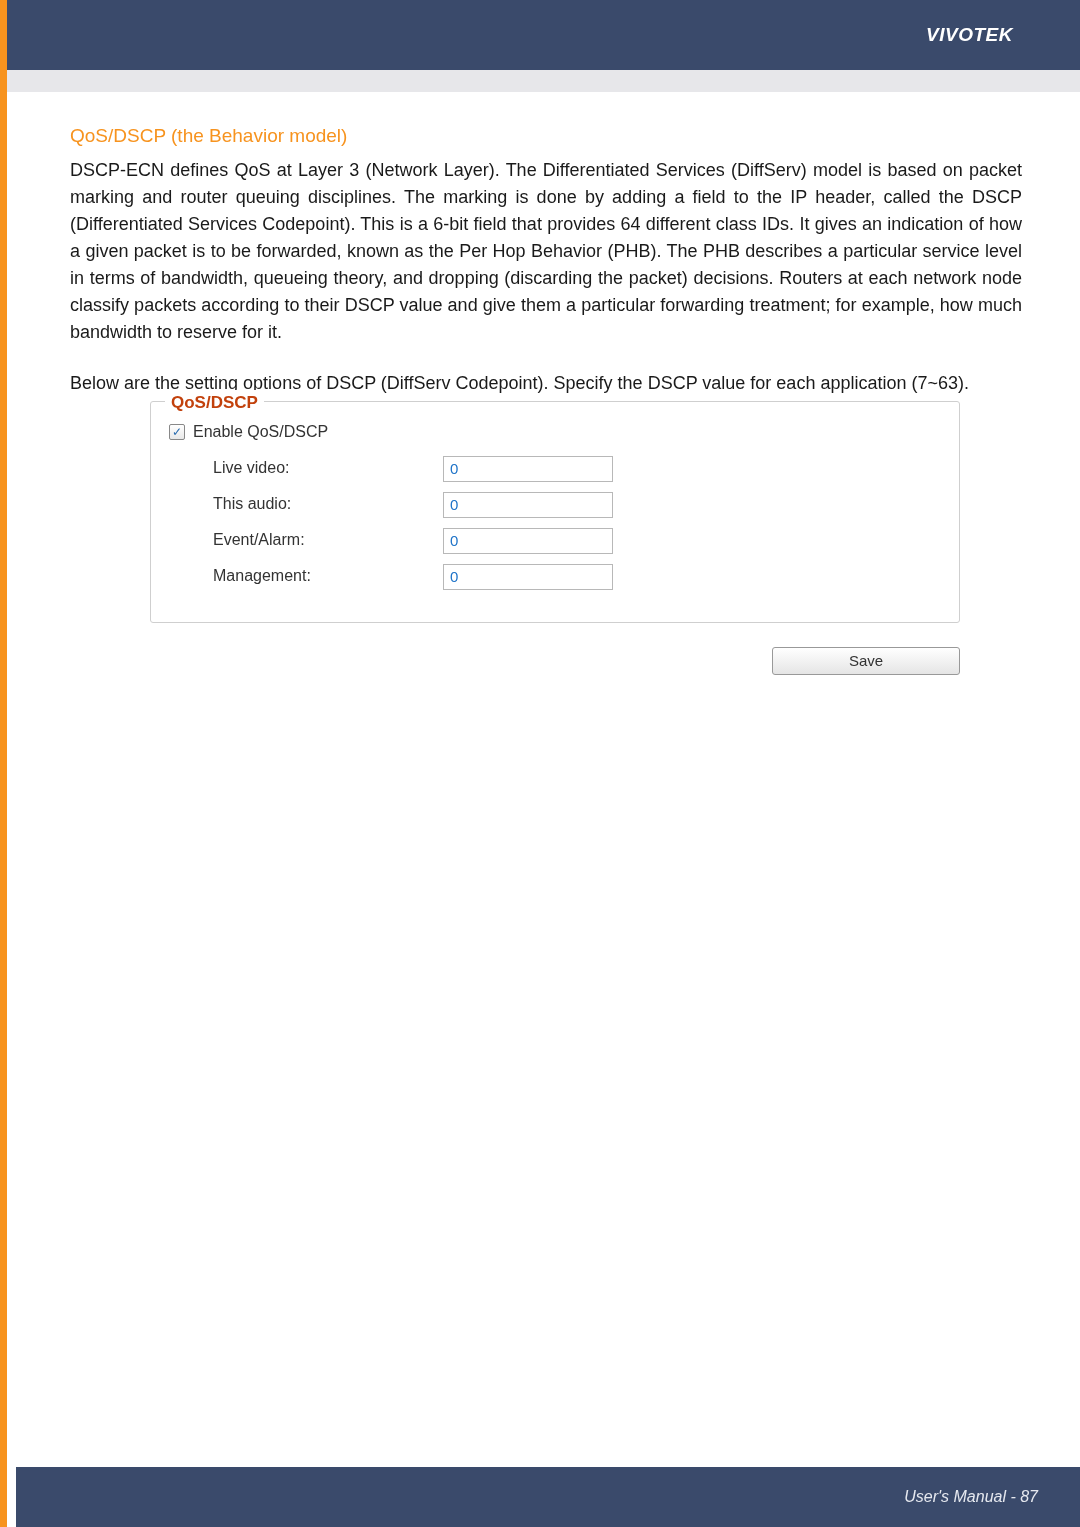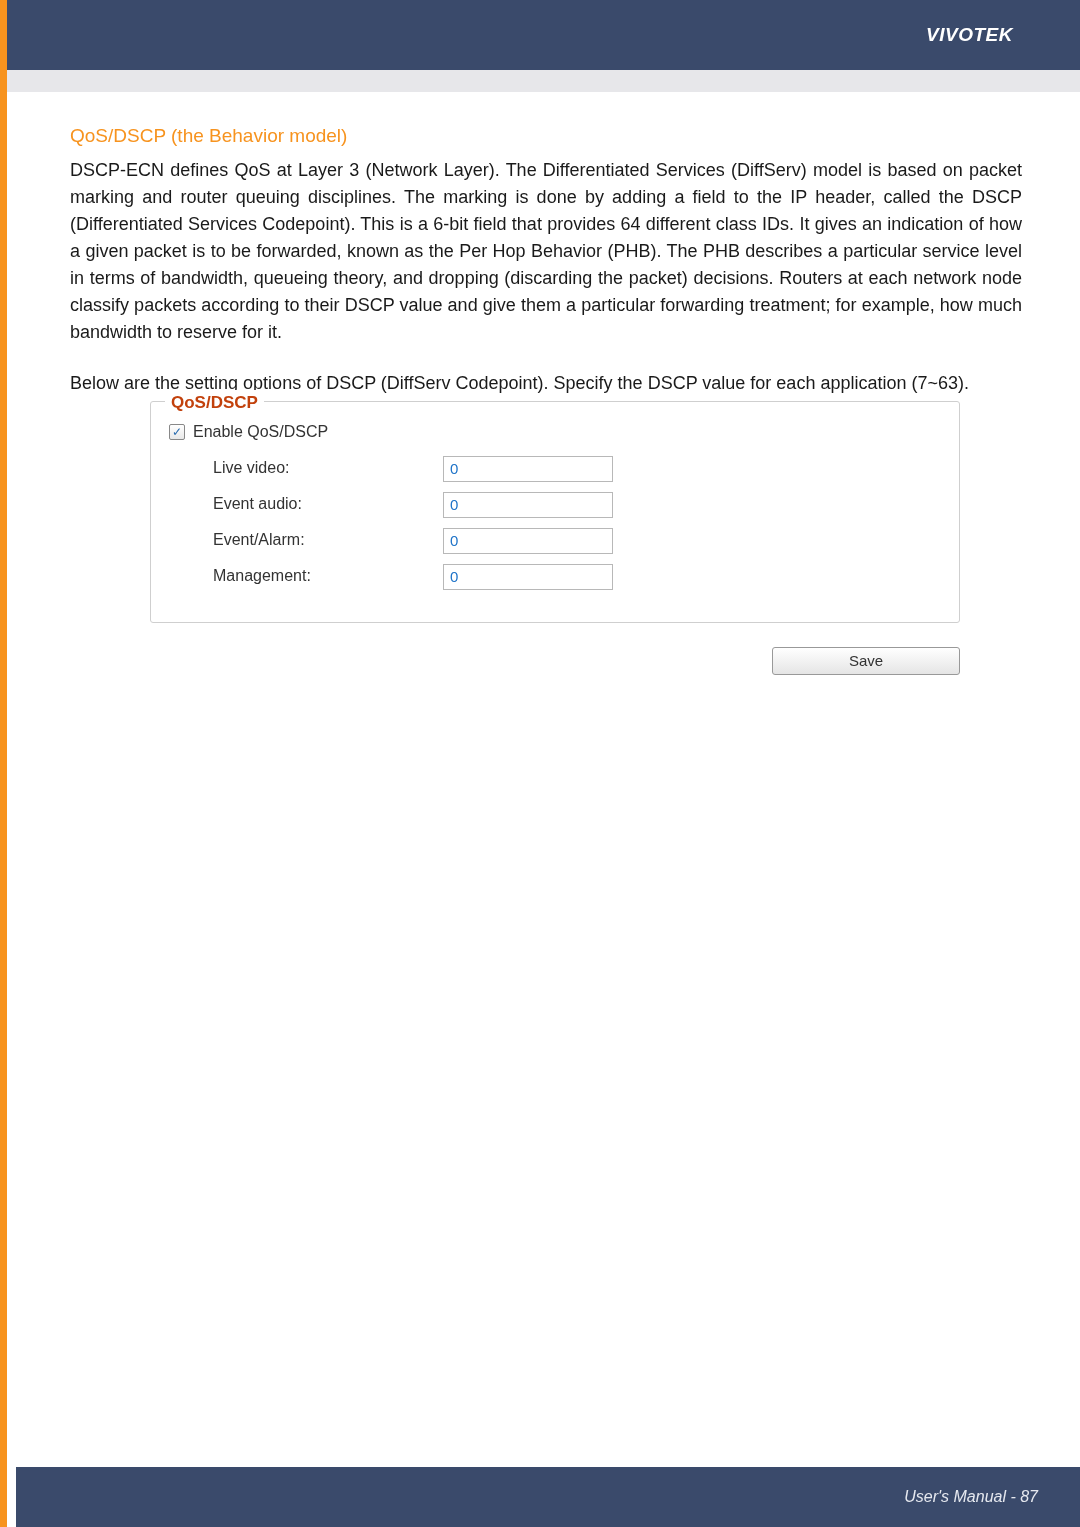--- a/index.html
+++ b/index.html
@@ -179,21 +179,21 @@
         <span class="checkbox-box">✓</span>
         <span>Enable QoS/DSCP</span>
       </div>
 
       <div class="fields">
         <div class="field-row">
           <span class="field-label">Live video:</span>
           <input class="field-input" value="0" style="">
         </div>
         <div class="field-row">
-          <span class="field-label">Event audio:</span>
+          <span class="field-label">This audio:</span>
           <input class="field-input" value="0" style="">
         </div>
         <div class="field-row">
           <span class="field-label">Event/Alarm:</span>
           <input class="field-input" value="0" style="">
         </div>
         <div class="field-row">
           <span class="field-label">Management:</span>
           <input class="field-input" value="0" style="">
         </div>

